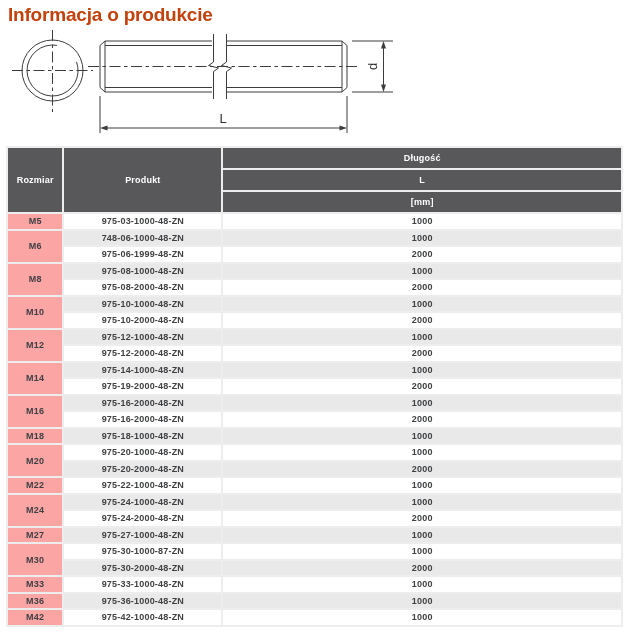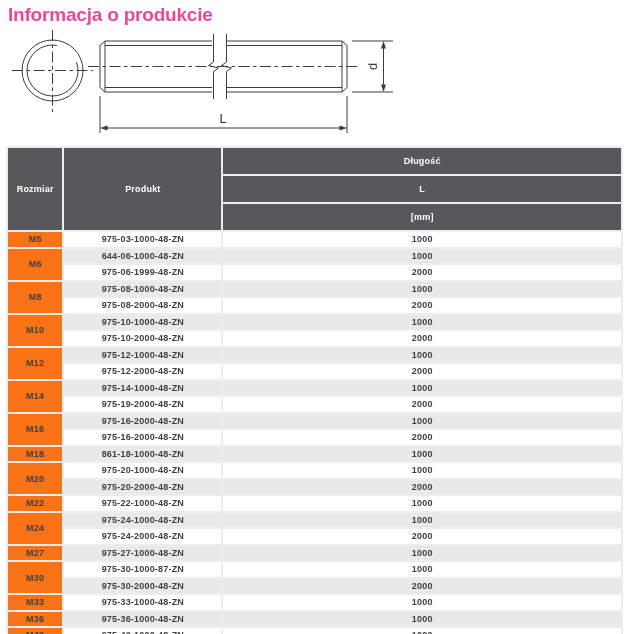--- a/index.html
+++ b/index.html
@@ -6,21 +6,21 @@
   body {
     width: 631px; height: 634px;
     background: #ffffff;
     font-family: "Liberation Sans", sans-serif;
     position: relative;
     overflow: hidden;
   }
   .page-title {
     position: absolute; left: 8px; top: 4px;
     font-size: 19px; font-weight: bold;
-    color: #ec4899; letter-spacing: -0.2px;
+    color: #c2410c; letter-spacing: -0.2px;
   }
   .drawing {
     position: absolute; left: 0; top: 0;
   }
   .drawing path, .drawing circle, .drawing line {
     fill: none; stroke: #3c3c3e; stroke-width: 1;
   }
   .drawing .centerline { stroke-dasharray: 11 3.5 3.5 3.5; }
   .drawing .arrow { fill: #3c3c3e; stroke: none; }
   .drawing text {
@@ -37,24 +37,24 @@
   .product-table col.c-size    { width: 54px; }
   .product-table col.c-product { width: 156px; }
   .product-table col.c-length  { width: 395px; }
   .product-table th, .product-table td {
     font-size: 9px; font-weight: bold; letter-spacing: 0.2px;
     text-align: center; vertical-align: middle;
     padding: 0; overflow: hidden; white-space: nowrap;
   }
   .product-table thead th {
     background: #58585a; color: #ffffff;
-    height: 26px;
+    height: 20px;
   }
   .product-table tbody td { height: 14.5px; color: #3f4042; }
-  .product-table td.size-cell { background: #f97316; }
+  .product-table td.size-cell { background: #fca5a5; }
   .product-table tr.row-white td.product-cell,
   .product-table tr.row-white td.length-cell { background: #ffffff; }
   .product-table tr.row-gray td.product-cell,
   .product-table tr.row-gray td.length-cell { background: #e9e9ea; }
 </style>
 </head>
 <body>
 
 <div class="page-title">Informacja o produkcie</div>
 
@@ -120,21 +120,21 @@
     </tr>
   </thead>
   <tbody>
       <tr class="row-white">
         <td class="size-cell" rowspan="1">M5</td>
         <td class="product-cell">975-03-1000-48-ZN</td>
         <td class="length-cell">1000</td>
       </tr>
       <tr class="row-gray">
         <td class="size-cell" rowspan="2">M6</td>
-        <td class="product-cell">644-06-1000-48-ZN</td>
+        <td class="product-cell">748-06-1000-48-ZN</td>
         <td class="length-cell">1000</td>
       </tr>
       <tr class="row-white">
         <td class="product-cell">975-06-1999-48-ZN</td>
         <td class="length-cell">2000</td>
       </tr>
       <tr class="row-gray">
         <td class="size-cell" rowspan="2">M8</td>
         <td class="product-cell">975-08-1000-48-ZN</td>
         <td class="length-cell">1000</td>
@@ -174,21 +174,21 @@
         <td class="size-cell" rowspan="2">M16</td>
         <td class="product-cell">975-16-2000-48-ZN</td>
         <td class="length-cell">1000</td>
       </tr>
       <tr class="row-white">
         <td class="product-cell">975-16-2000-48-ZN</td>
         <td class="length-cell">2000</td>
       </tr>
       <tr class="row-gray">
         <td class="size-cell" rowspan="1">M18</td>
-        <td class="product-cell">861-18-1000-48-ZN</td>
+        <td class="product-cell">975-18-1000-48-ZN</td>
         <td class="length-cell">1000</td>
       </tr>
       <tr class="row-white">
         <td class="size-cell" rowspan="2">M20</td>
         <td class="product-cell">975-20-1000-48-ZN</td>
         <td class="length-cell">1000</td>
       </tr>
       <tr class="row-gray">
         <td class="product-cell">975-20-2000-48-ZN</td>
         <td class="length-cell">2000</td>

